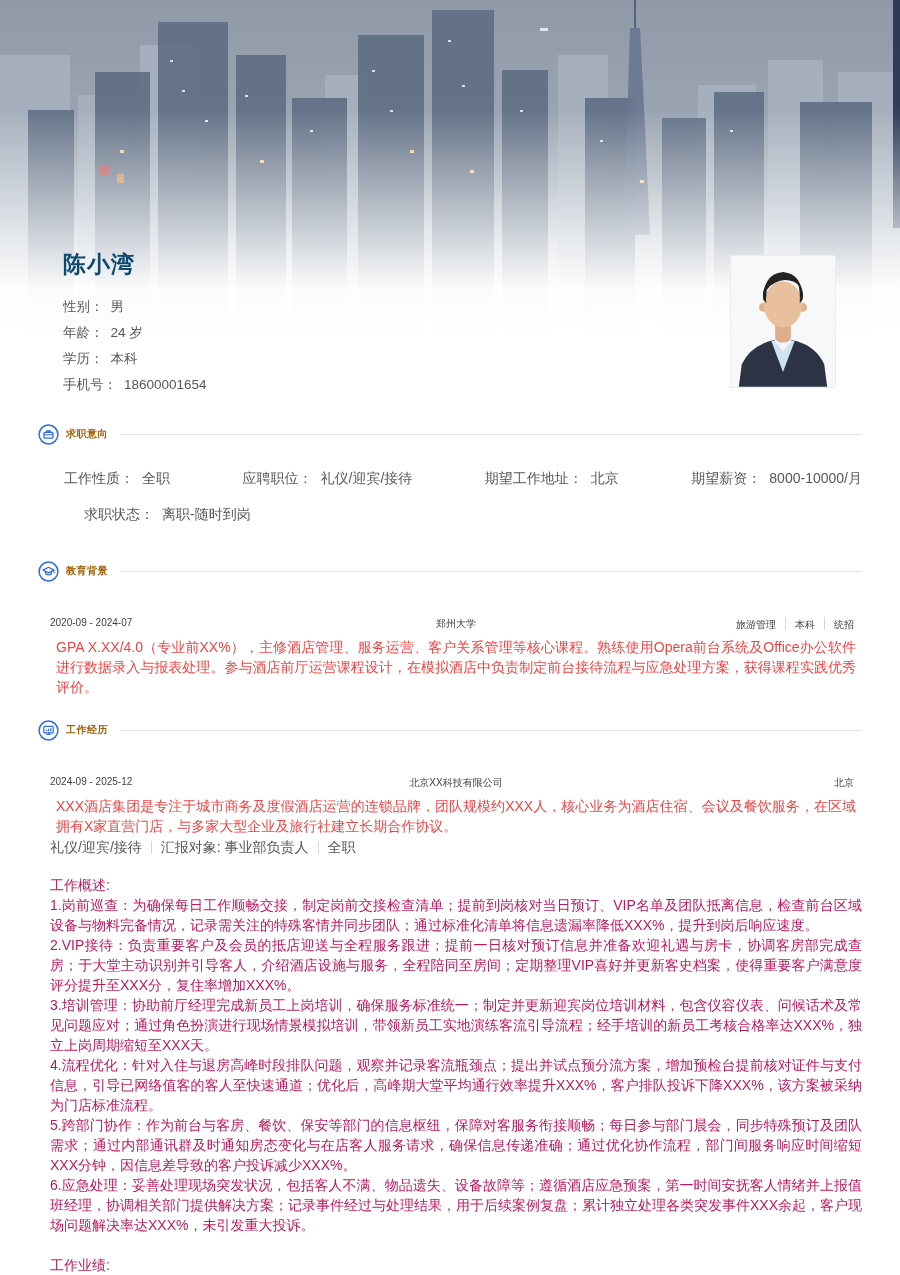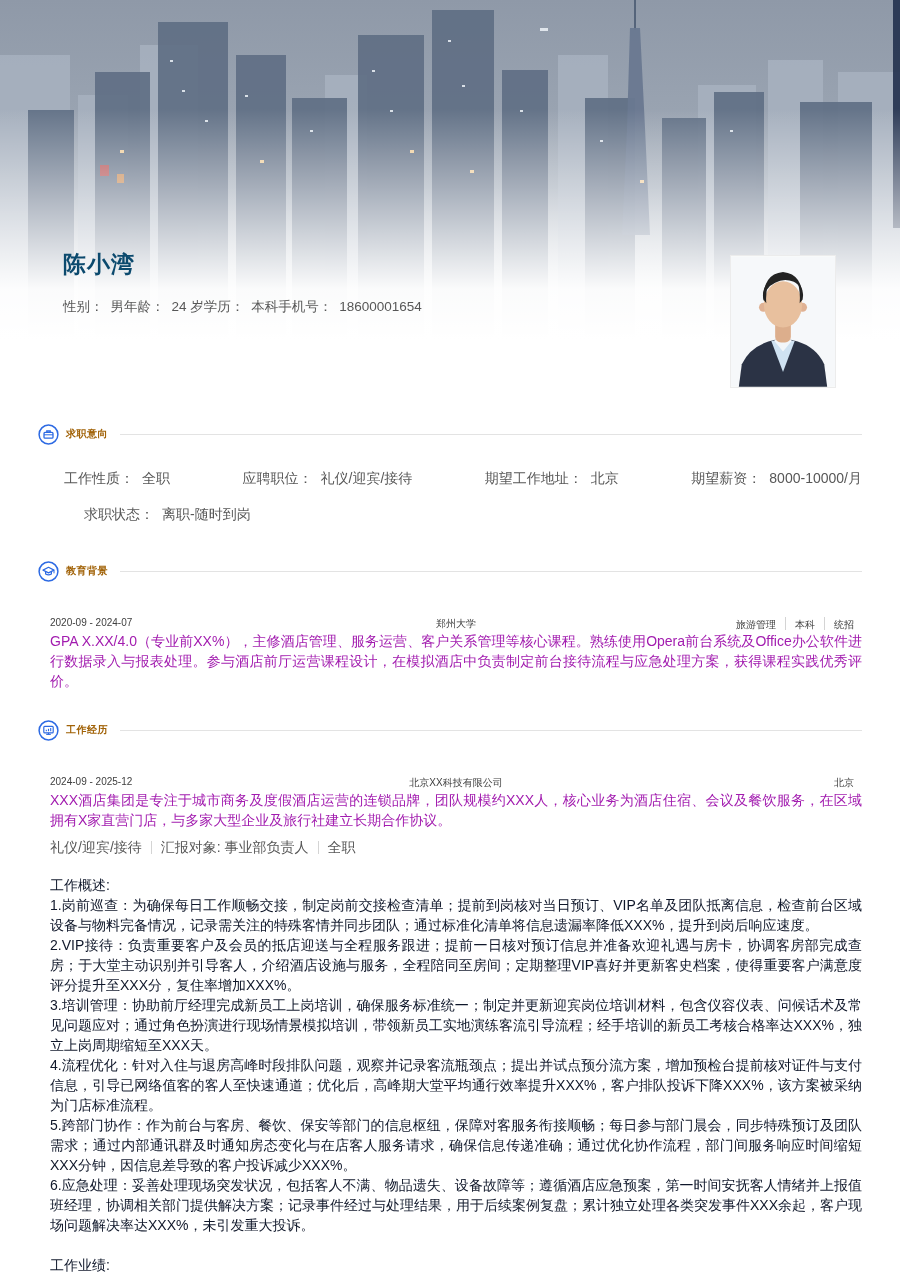--- a/index.html
+++ b/index.html
@@ -6,21 +6,21 @@
   .page{
     position:relative;width:900px;height:1275px;overflow:hidden;background:#fff;
     font-family:"Liberation Sans","DejaVu Sans",sans-serif;color:#595959;
   }
   
   .hero{position:absolute;top:0;left:0;width:900px;height:340px;}
   .hero svg{display:block;width:100%;height:100%;}
   
   .name{position:absolute;left:63px;top:249px;font-size:23px;font-weight:bold;color:#0c4a6e;letter-spacing:1px;}
   .info-grid{position:absolute;left:63px;top:294px;width:640px;display:flex;}
-  .info-col{display:flex;flex-direction:row;}
+  .info-col{display:flex;flex-direction:column;}
   .info-col.left{width:222px;}
   .info-row{height:26px;line-height:26px;font-size:13.5px;color:#575757;white-space:nowrap;}
   .info-row .val{margin-left:7px;}
   .photo{
     position:absolute;left:730px;top:255px;width:106px;height:133px;
     background:#fcfcfd;border:1px solid #ececec;box-sizing:border-box;overflow:hidden;
   }
   .photo svg{display:block;width:100%;height:100%;}
   
   .sec-head{position:absolute;left:38px;right:38px;display:flex;align-items:center;height:24px;}
@@ -32,24 +32,24 @@
     font-size:14px;color:#575757;white-space:nowrap;}
   .fields-row.single{justify-content:flex-start;margin-left:20px;}
   .field .val{margin-left:8px;}
   
   .exp-row{position:absolute;left:50px;right:38px;height:20px;font-size:10px;color:#404040;margin-top:16px;}
   .exp-row .l{position:absolute;left:0;top:0;}
   .exp-row .c{position:absolute;left:50%;top:0;transform:translateX(-50%);white-space:nowrap;}
   .exp-row .r{position:absolute;right:8px;top:0;white-space:nowrap;}
   .vsep{display:inline-block;width:1px;height:13px;background:#d4d4d4;margin:0 9px;vertical-align:-2px;}
   
-  .para{position:absolute;left:50px;right:38px;font-size:14px;line-height:20px;color:#a21caf;
-    text-align:justify;margin:0;}
+  .para{position:absolute;left:50px;right:38px;font-size:14px;line-height:20px;color:#ef4444;
+    text-align:justify;margin:6px;}
   .tags{position:absolute;left:50px;right:38px;font-size:14px;color:#575757;white-space:nowrap;}
-  .work-detail{position:absolute;left:50px;right:38px;top:875px;font-size:14px;line-height:20px;color:#0f172a;}
+  .work-detail{position:absolute;left:50px;right:38px;top:875px;font-size:14px;line-height:20px;color:#be185d;}
   .work-detail p{margin:0;text-align:justify;}
   .detail-label{text-align:left !important;}
   .ach-label{margin-top:20px !important;}
 </style>
 </head>
 <body>
 
 <div class="page">
 
   <div class="hero">

